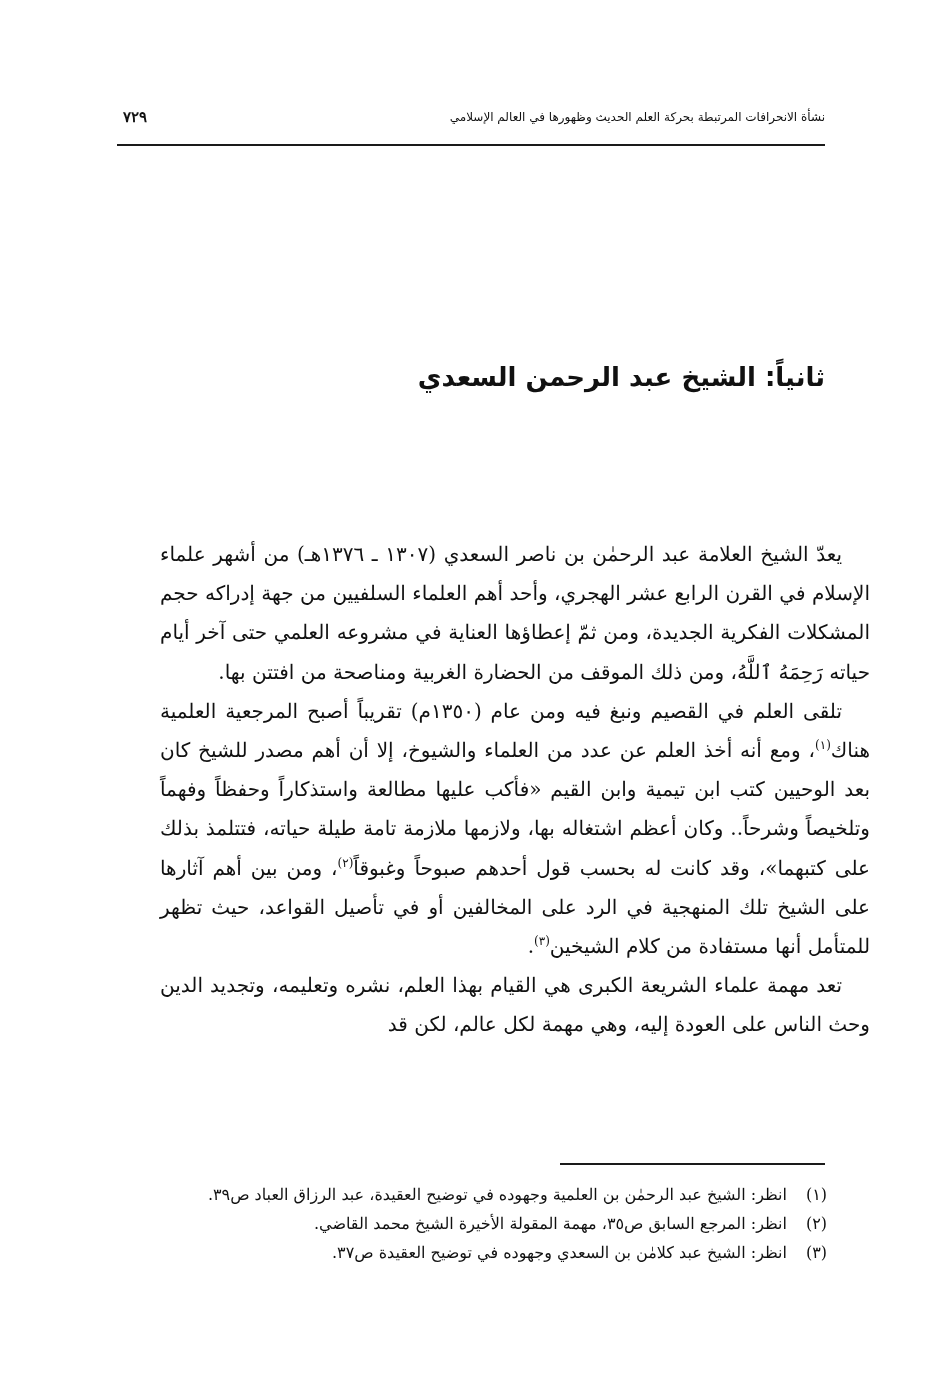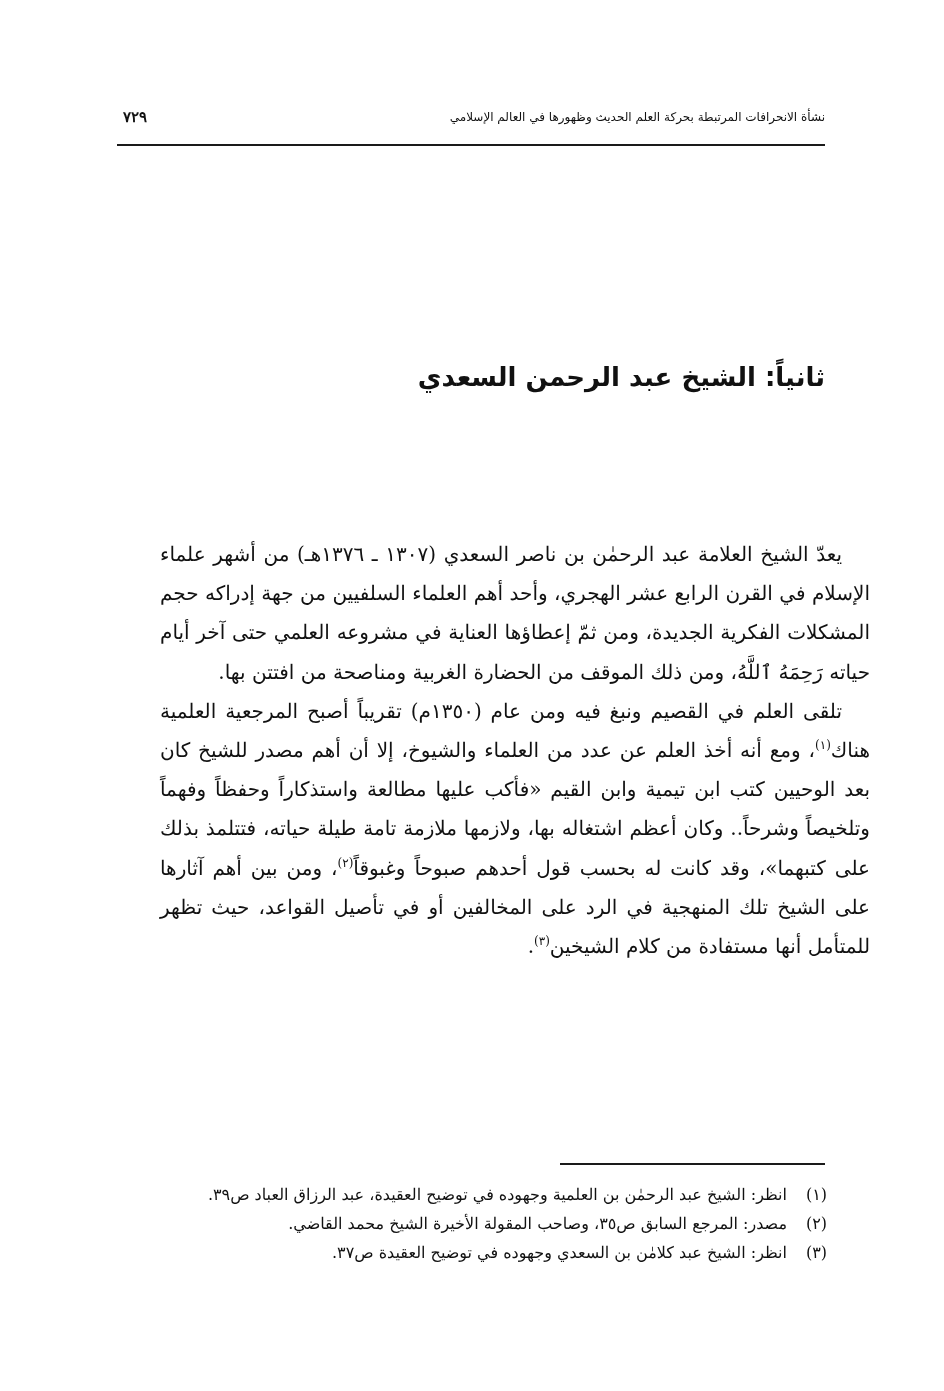--- a/index.html
+++ b/index.html
@@ -54,32 +54,33 @@
     <span class="running-title">نشأة الانحرافات المرتبطة بحركة العلم الحديث وظهورها في العالم الإسلامي</span>
     <span class="page-number">٧٢٩</span>
   </div>
   <div class="head-rule"></div>
 
   <h2 class="section-title" style="margin:0;">ثانياً: الشيخ عبد الرحمن السعدي</h2>
 
   <div class="body-text">
     <p class="indent">يعدّ الشيخ العلامة عبد الرحمٰن بن ناصر السعدي (١٣٠٧ ـ ١٣٧٦هـ) من أشهر علماء الإسلام في القرن الرابع عشر الهجري، وأحد أهم العلماء السلفيين من جهة إدراكه حجم المشكلات الفكرية الجديدة، ومن ثمّ إعطاؤها العناية في مشروعه العلمي حتى آخر أيام حياته رَحِمَهُ ٱللَّهُ، ومن ذلك الموقف من الحضارة الغربية ومناصحة من افتتن بها.</p>
     <p class="indent"><span>تلقى العلم في القصيم ونبغ فيه ومن عام (١٣٥٠م) تقريباً أصبح المرجعية العلمية هناك</span><sup class="fn">(١)</sup><span>، ومع أنه أخذ العلم عن عدد من العلماء والشيوخ، إلا أن أهم مصدر للشيخ كان بعد الوحيين كتب ابن تيمية وابن القيم «فأكب عليها مطالعة واستذكاراً وحفظاً وفهماً وتلخيصاً وشرحاً.. وكان أعظم اشتغاله بها، ولازمها ملازمة تامة طيلة حياته، فتتلمذ بذلك على كتبهما»، وقد كانت له بحسب قول أحدهم صبوحاً وغبوقاً</span><sup class="fn">(٢)</sup><span>، ومن بين أهم آثارها على الشيخ تلك المنهجية في الرد على المخالفين أو في تأصيل القواعد، حيث تظهر للمتأمل أنها مستفادة من كلام الشيخين</span><sup class="fn">(٣)</sup><span>.</span></p>
+    <p class="indent">تعد مهمة علماء الشريعة الكبرى هي القيام بهذا العلم، نشره وتعليمه، وتجديد الدين وحث الناس على العودة إليه، وهي مهمة لكل عالم، لكن قد</p>
   </div>
 
   <div class="fn-rule"></div>
 
   <div class="footnotes">
     <div class="footnote">
       <span class="fn-num">(١)</span>
       <span class="fn-text">انظر: الشيخ عبد الرحمٰن بن العلمية وجهوده في توضيح العقيدة، عبد الرزاق العباد ص٣٩.</span>
     </div>
     <div class="footnote">
       <span class="fn-num">(٢)</span>
-      <span class="fn-text">مصدر: المرجع السابق ص٣٥، وصاحب المقولة الأخيرة الشيخ محمد القاضي.</span>
+      <span class="fn-text">انظر: المرجع السابق ص٣٥، مهمة المقولة الأخيرة الشيخ محمد القاضي.</span>
     </div>
     <div class="footnote">
       <span class="fn-num">(٣)</span>
       <span class="fn-text">انظر: الشيخ عبد كلامٰن بن السعدي وجهوده في توضيح العقيدة ص٣٧.</span>
     </div>
   </div>
 
 </div>
 
 </body></html>

